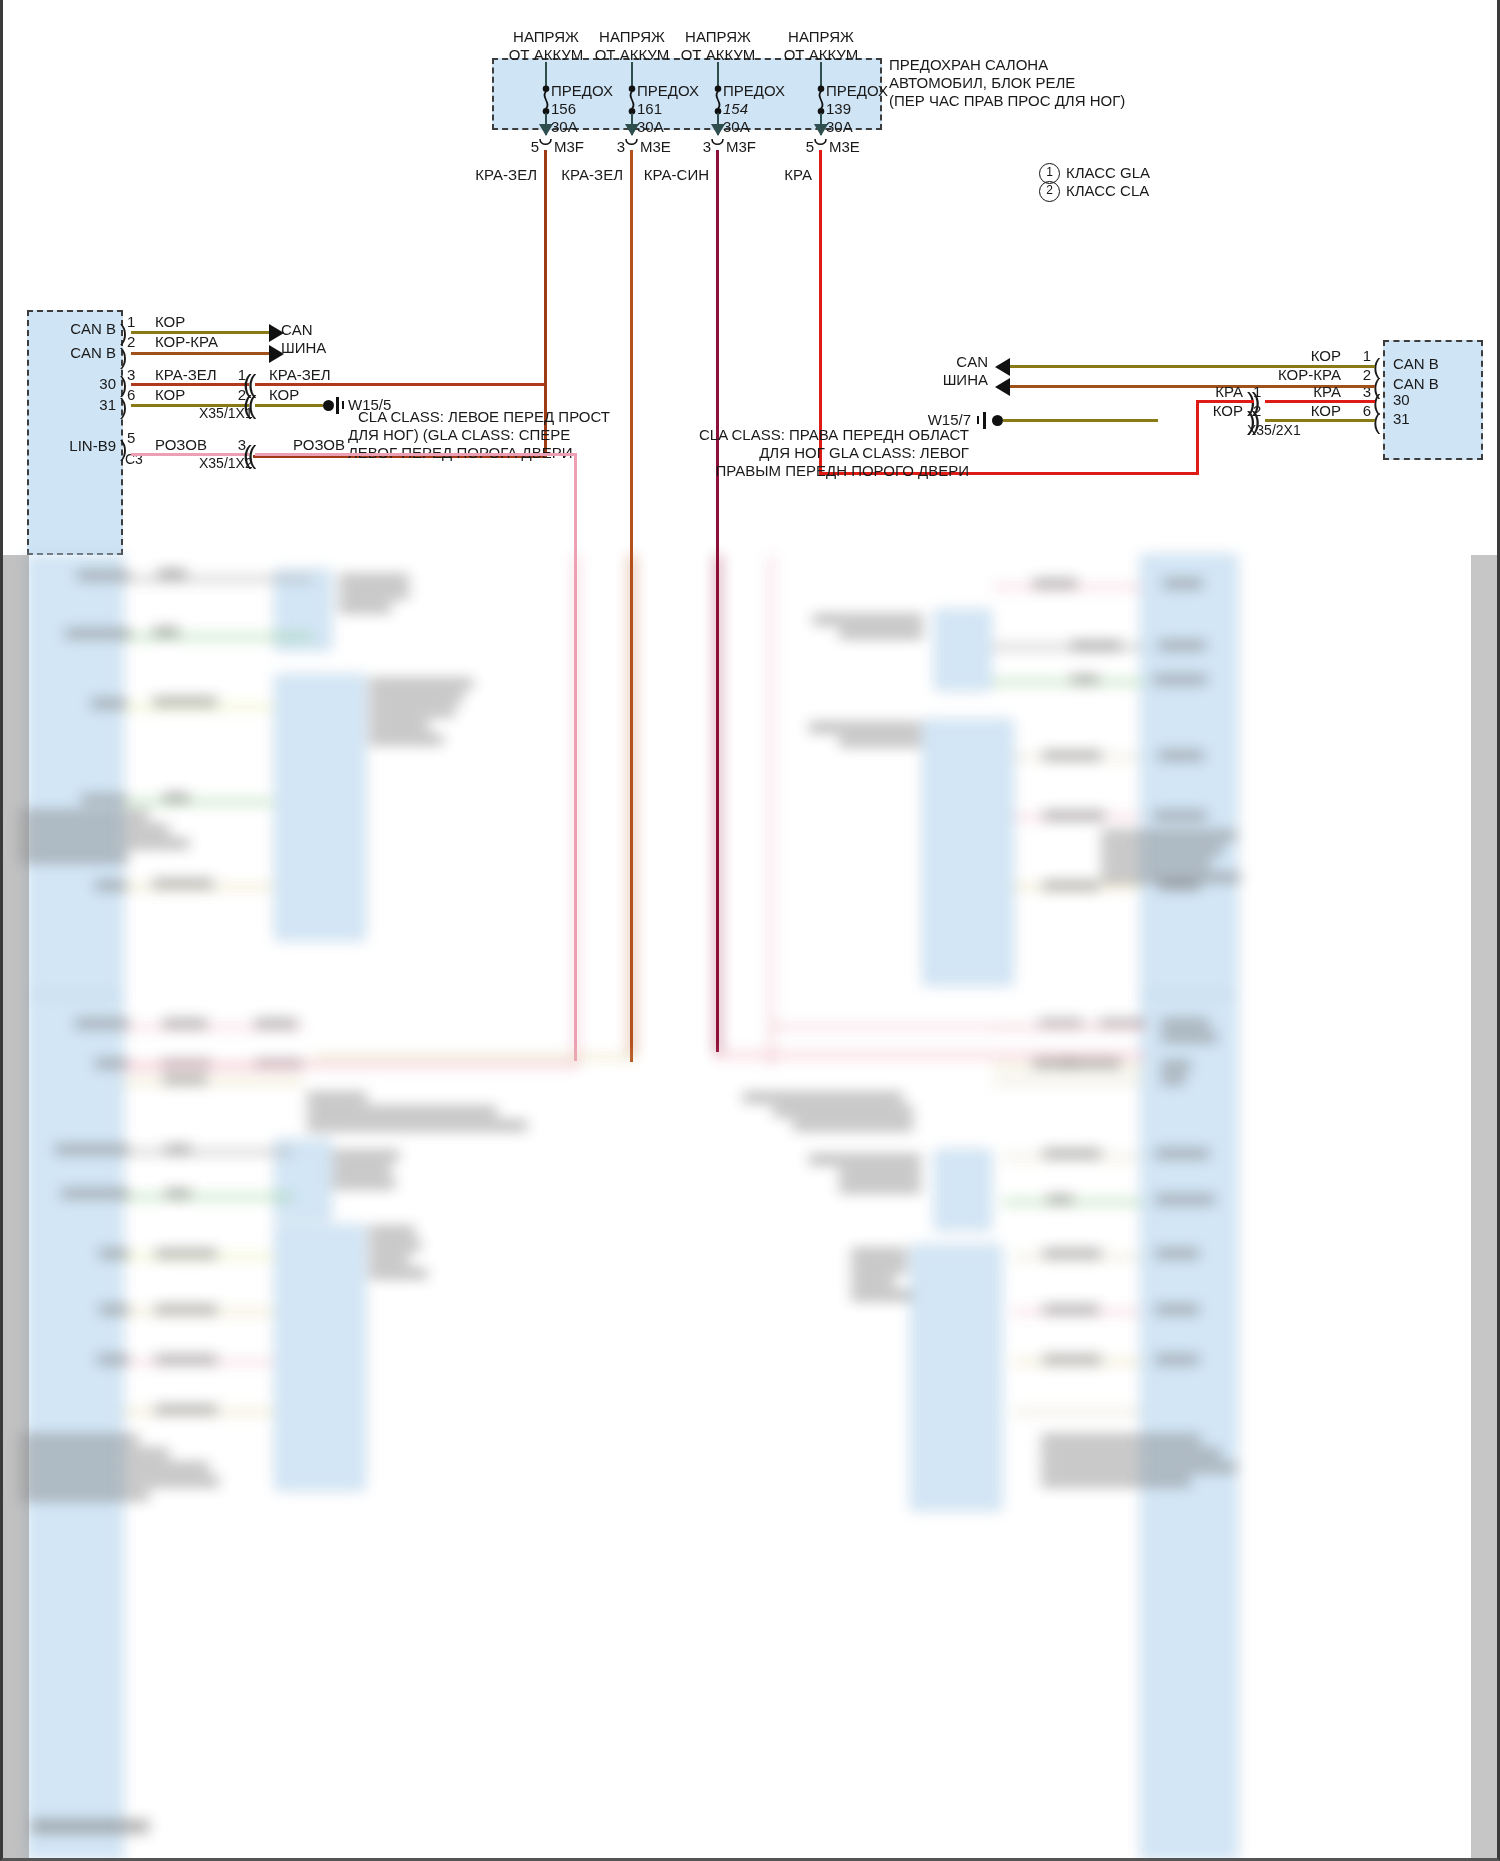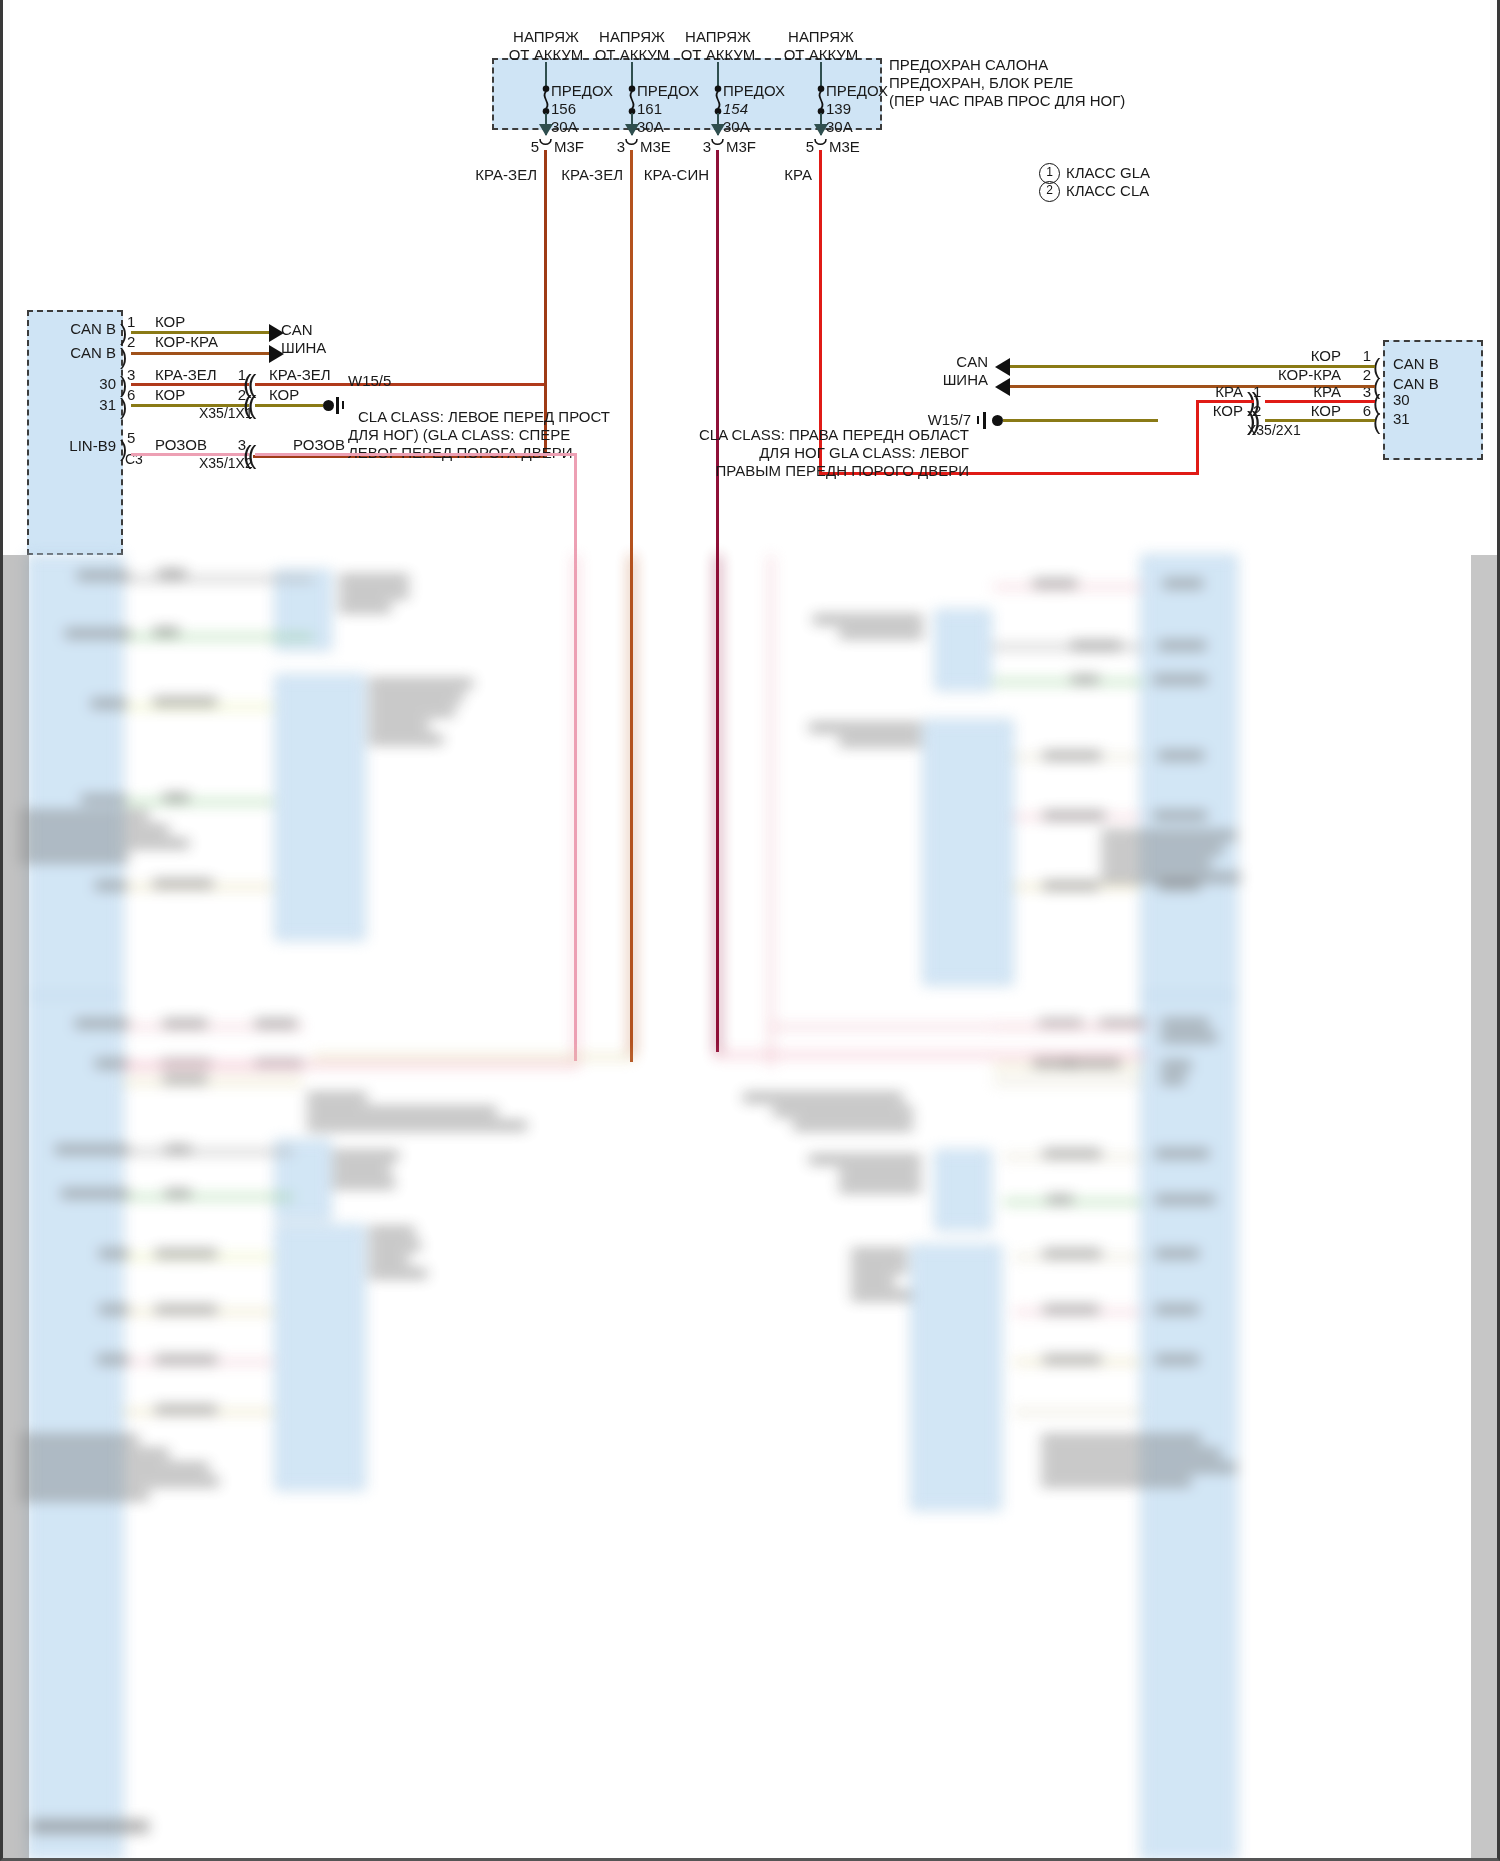--- a/index.html
+++ b/index.html
@@ -68,21 +68,21 @@
   #edgefadeR{position:absolute;right:0;top:555px;width:26px;height:1306px;background:#8e8e8e;opacity:.5;}
 </style>
 </head>
 <body>
 
 <div id="page">
 
   <div class="modbox" id="fusebox"></div>
 
   <div class="txt" style="left:886px;top:56px;font-size:15px;">ПРЕДОХРАН САЛОНА</div>
-  <div class="txt" style="left:886px;top:74px;font-size:15px;">ПРЕДОХРАН, БЛОК РЕЛЕ</div>
+  <div class="txt" style="left:886px;top:74px;font-size:15px;">АВТОМОБИЛ, БЛОК РЕЛЕ</div>
   <div class="txt" style="left:886px;top:92px;font-size:15px;">(ПЕР ЧАС ПРАВ ПРОС ДЛЯ НОГ)</div>
 
   <div class="txt c" style="left:543px;top:28px;">НАПРЯЖ</div>
   <div class="txt c" style="left:543px;top:46px;">ОТ АККУМ</div>
   <div class="wire wv blk" style="left:542px;top:62px;height:24px;width:2px;background:#2f4f4f;"></div>
   <svg class="fuse-sq" style="left:536px;top:85px;" viewBox="0 0 14 32">
     <circle cx="7" cy="4" r="3.5" fill="#111"></circle>
       <circle cx="7" cy="28" r="3.5" fill="#111"></circle>
     <path d="M7 7 C 1 12, 13 20, 7 25" stroke="#111" stroke-width="1.8" fill="none"></path>
   </svg>
@@ -215,21 +215,21 @@
   <div class="wire wh" style="left:128px;top:404px;width:118px;background:#8a7a16;"></div>
   <div class="splice" style="left:240px;top:392px;">((</div>
   <div class="txt r" style="left:243px;top:386px;">2</div>
   <div class="txt" style="left:266px;top:386px;">КОР</div>
   <div class="wire wh" style="left:252px;top:404px;width:68px;background:#8a7a16;"></div>
   <div class="txt" style="left:196px;top:405px;font-size:14px;">X35/1X1</div>
 
   <div class="gdot" style="left:320px;top:400px;"></div>
   <div class="gbar" style="left:333px;top:397px;"></div>
   <div class="gtick" style="left:339px;top:401px;"></div>
-  <div class="txt" style="left:345px;top:372px;text-align:center;">W15/5</div>
+  <div class="txt" style="left:345px;top:396px;text-align:center;">W15/5</div>
   <div class="txt" style="left:355px;top:408px;">CLA CLASS: ЛЕВОЕ ПЕРЕД ПРОСТ</div>
   <div class="txt" style="left:345px;top:426px;">ДЛЯ НОГ) (GLA CLASS: СПЕРЕ</div>
   <div class="txt" style="left:345px;top:444px;">ЛЕВОГ ПЕРЕД ПОРОГА ДВЕРИ</div>
 
   <div class="txt" style="left:152px;top:436px;">РОЗОВ</div>
   <div class="wire wh" style="left:128px;top:453px;width:118px;background:#eda0b4;"></div>
   <div class="splice" style="left:240px;top:442px;">((</div>
   <div class="txt r" style="left:243px;top:436px;">3</div>
   <div class="txt r" style="left:342px;top:436px;">РОЗОВ</div>
   <div class="txt" style="left:196px;top:455px;font-size:14px;">X35/1X2</div>

